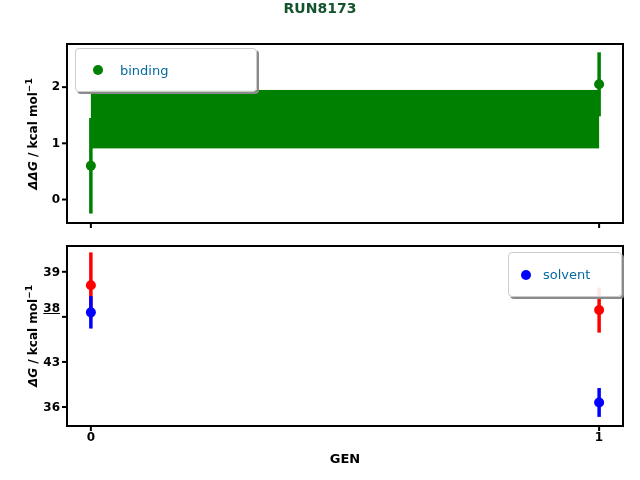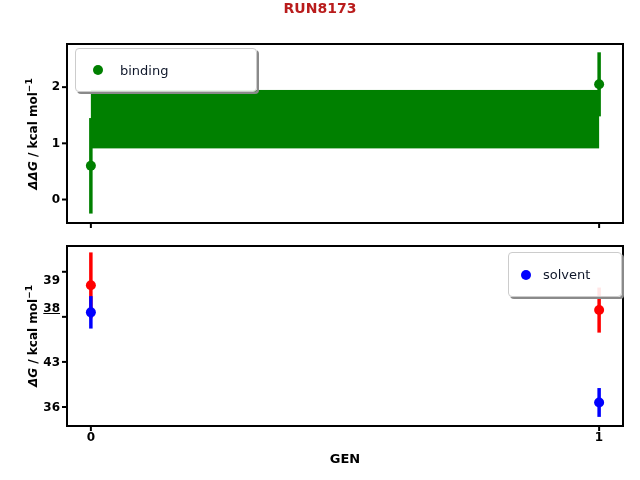--- a/index.html
+++ b/index.html
@@ -7,21 +7,21 @@
     position: relative;
     width: 640px; height: 480px;
     background: #ffffff;
     font-family: "DejaVu Sans", sans-serif;
     overflow: hidden;
   }
   .abs { position: absolute; }
   #fig-title {
     left: 0; top: 7; width: 640px;
     text-align: center;
-    font-size: 14px; font-weight: bold; color: #b91c1c;
+    font-size: 14px; font-weight: bold; color: #14532d;
   }
   .plot-frame {
     border: 2px solid #000;
     box-sizing: border-box;
     background: transparent;
   }
   #plot1-frame { left: 66px; top: 43px;  width: 558px; height: 181px; }
   #plot2-frame { left: 66px; top: 245px; width: 558px; height: 182px; }
   #marks { left: 0; top: 0; width: 640px; height: 480px; pointer-events: none; }
   .ytick-label {
@@ -56,21 +56,21 @@
     box-sizing: border-box;
     display: flex; flex-direction: column; justify-content: space-evenly;
   }
   #legend1 { left: 75px;  top: 48px;  width: 182px; height: 44px; }
   #legend2 { left: 508px; top: 252px; width: 114px; height: 45px; }
   .legend-row { display: flex; align-items: center; height: 17px; }
   .legend-marker-col { width: 44px; display: flex; justify-content: center; align-items: center; flex: 0 0 auto; }
   #legend2 .legend-marker-col { width: 34px; }
   .legend-dot { width: 10px; height: 10px; border-radius: 50%; background: #000; }
   .legend-dotline { width: 36px; height: 0; border-top: 3px dotted #000; }
-  .legend-label { font-size: 13px; color: #0f172a; white-space: nowrap; }
+  .legend-label { font-size: 13px; color: #0369a1; white-space: nowrap; }
 </style>
 </head>
 <body>
 
 <div id="figure">
 
   <div id="fig-title" class="abs">RUN8173</div>
 
   <svg id="marks" class="abs" viewBox="0 0 640 480">
       <line x1="62" y1="199.52380952380952" x2="67" y2="199.52380952380952" stroke="#000000" stroke-width="2"></line>
@@ -102,21 +102,21 @@
   <div id="plot1-frame" class="abs plot-frame"></div>
   <div id="plot2-frame" class="abs plot-frame"></div>
 
   <div class="abs ytick-label" style="left:30px; top:191px;">0</div>
   <div class="abs ytick-label" style="left:30px; top:135px;">1</div>
   <div class="abs ytick-label" style="left:30px; top:78px;">2</div>
 
   <div class="abs ytick-label" style="left:30px; top:399px;">36</div>
   <div class="abs ytick-label" style="left:30px; top:354px;">43</div>
   <div class="abs ytick-label" style="left:30px; top:300px;text-decoration:underline;">38</div>
-  <div class="abs ytick-label" style="left:30px; top:264px;margin-top:8px;">39</div>
+  <div class="abs ytick-label" style="left:30px; top:264px;">39</div>
 
   <div class="abs xtick-label" style="left:79px;  top:429px;">0</div>
   <div class="abs xtick-label" style="left:587px; top:429px;">1</div>
 
   <div class="abs axis-ylabel" style="left:-81px; top:126px;"><span class="ital">ΔΔG</span><span> / kcal mol</span><sup>−1</sup></div>
 
   <div class="abs axis-ylabel" style="left:-81px; top:328px;"><span class="ital">ΔG</span><span> / kcal mol</span><sup>−1</sup></div>
 
   <div id="xaxis-label" class="abs">GEN</div>
 

